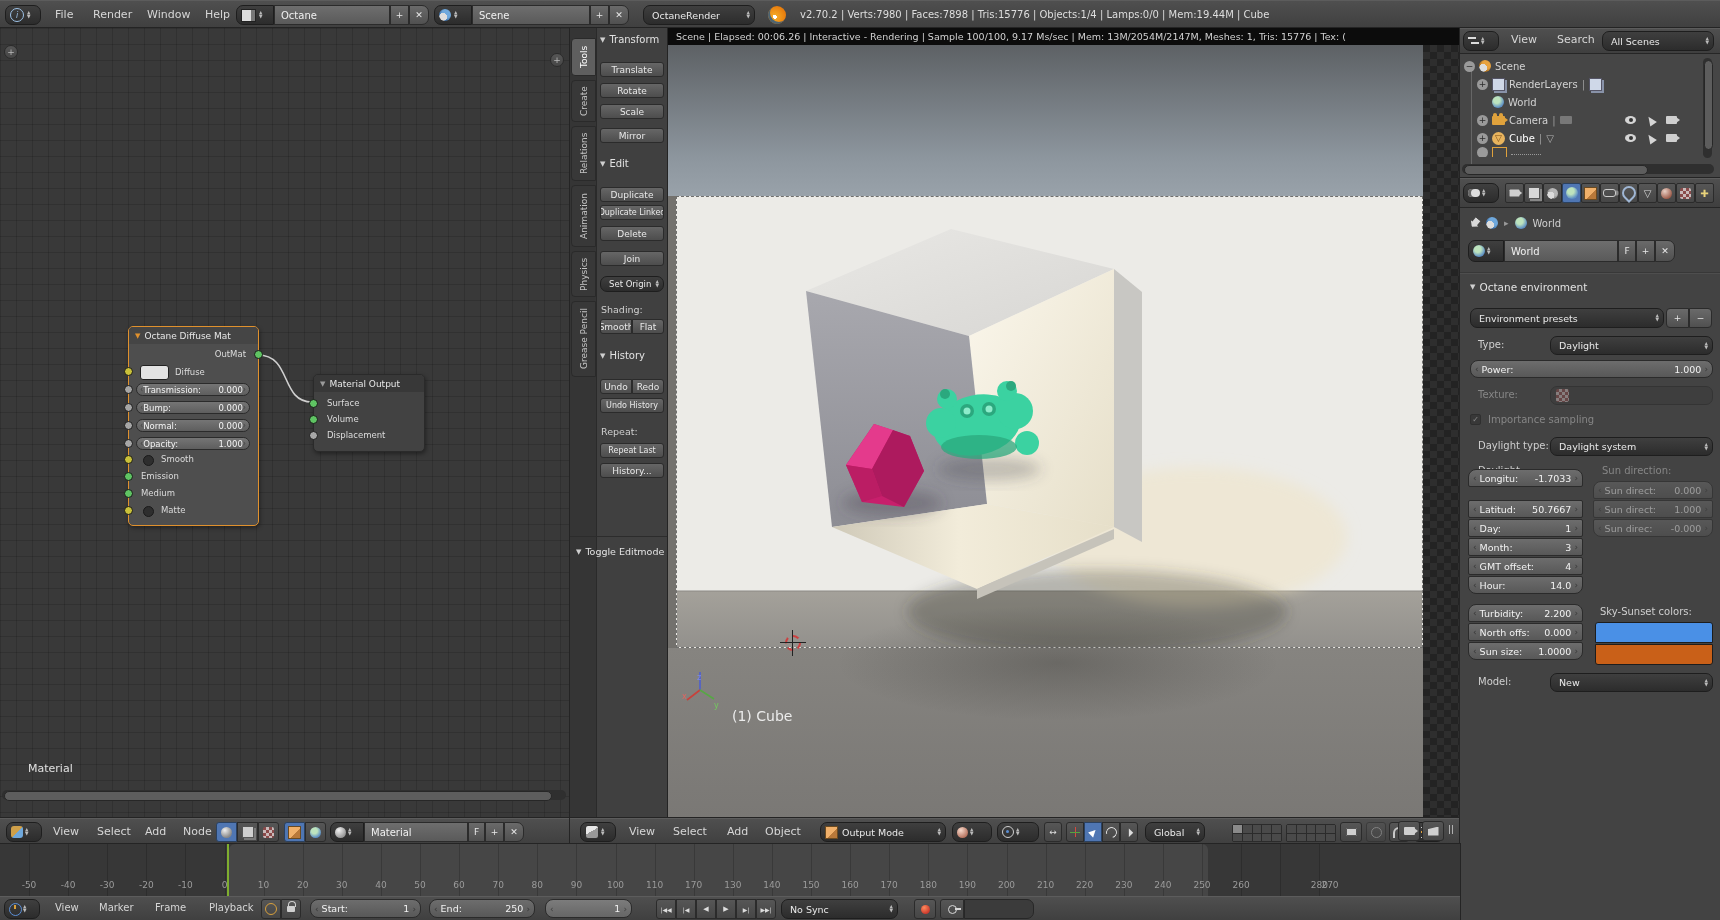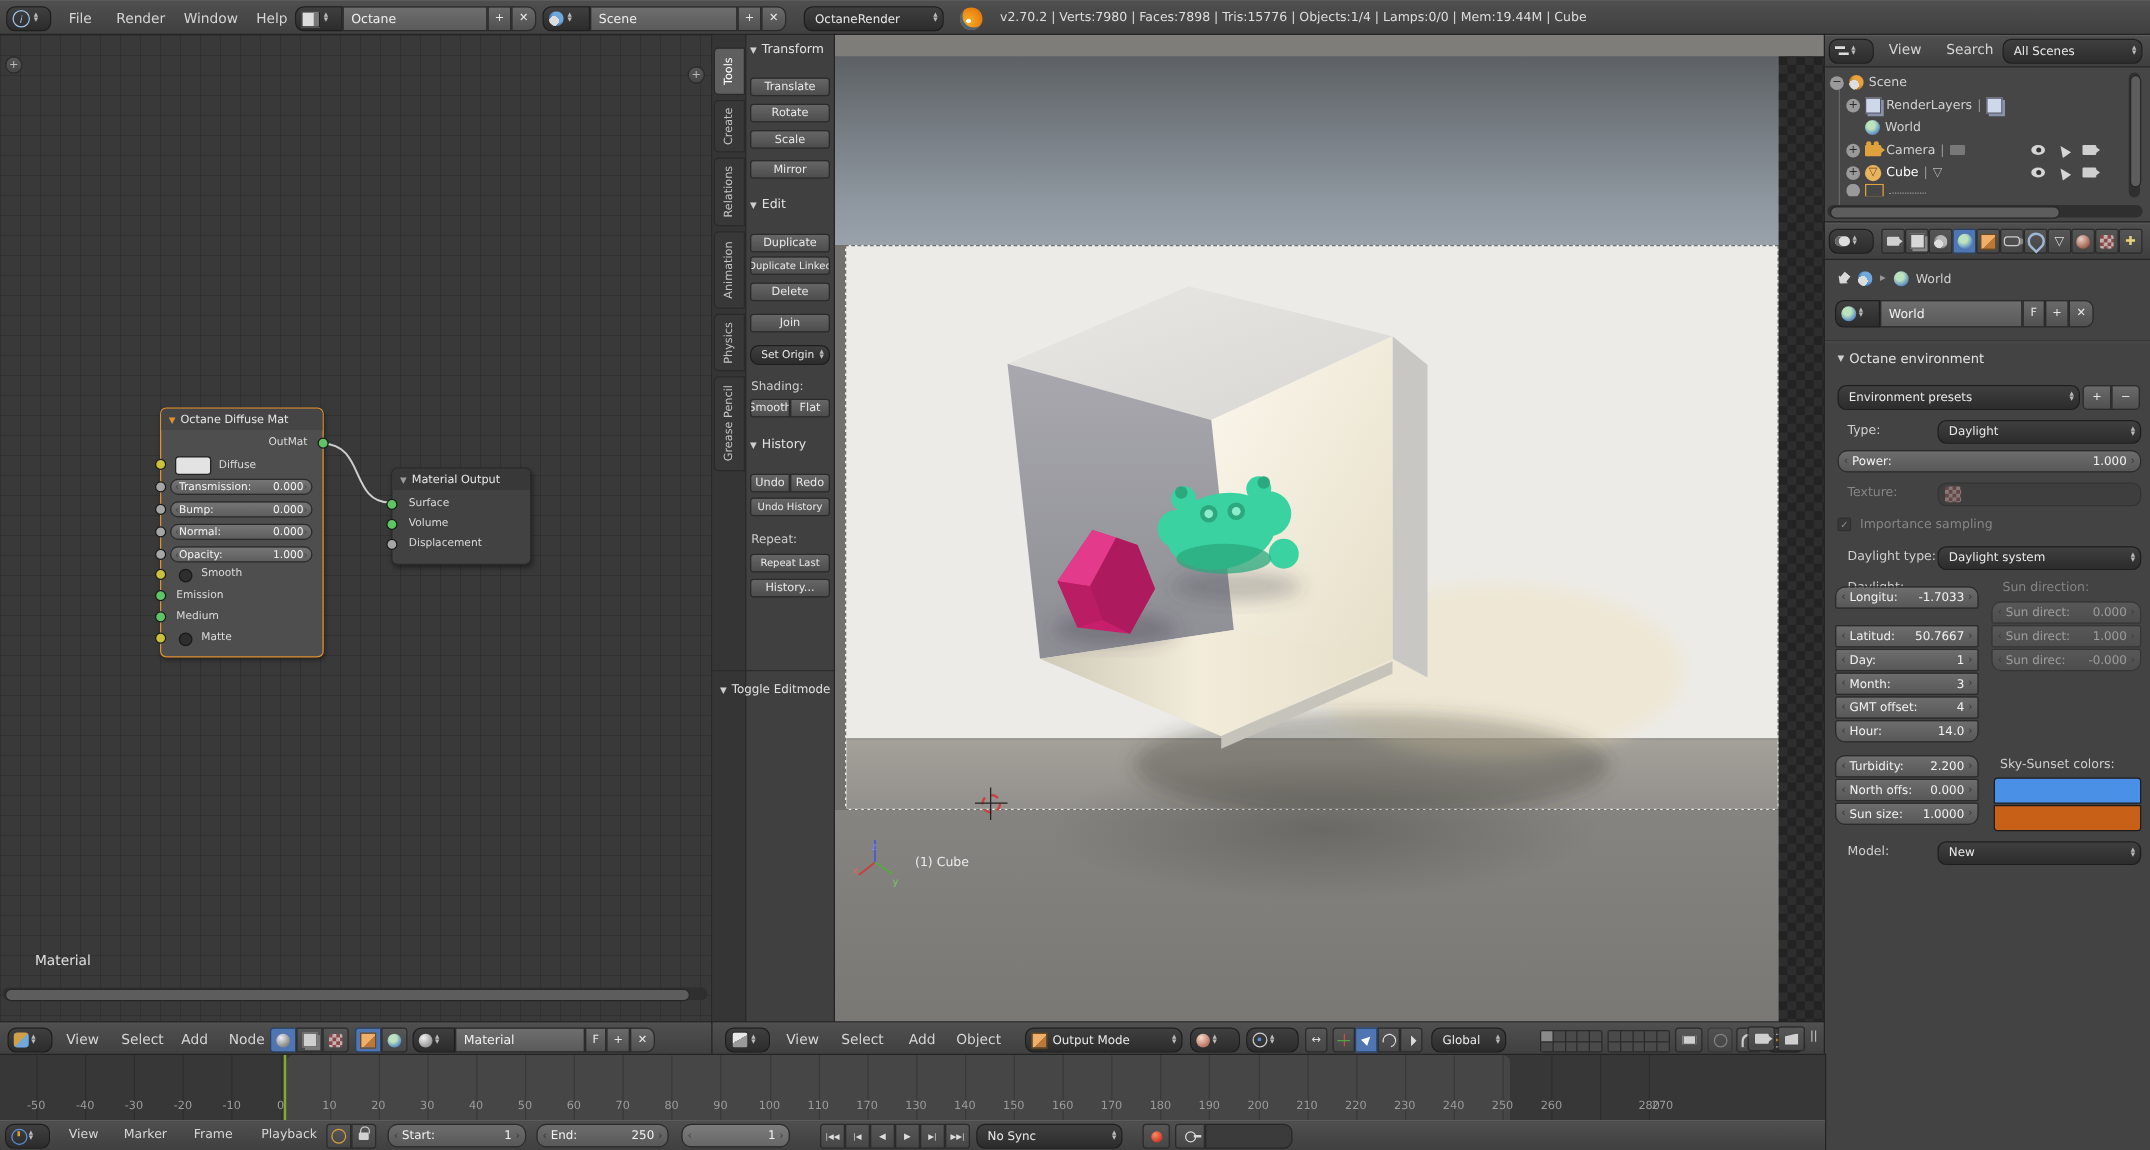--- a/index.html
+++ b/index.html
@@ -262,20 +262,23 @@
 
     <div style="position:absolute;left:0;top:508px;width:98px;height:1px;background:#2c2c2c"></div>
     <div class="ph" style="position:absolute;left:6px;top:518px">
         <span class="tri">▼</span>
         <span style="font-size:9.5px">Toggle Editmode</span>
       </div>
   </div>
 
   <div class="region" style="left:668px;top:28px;width:792px;height:790px;background:#7f7d79">
 
+    <div style="position:absolute;left:0;top:0;width:792px;height:17px;background:#0c0c0c;display:flex;align-items:center">
+      <span style="font-size:9.5px;color:#d2d2d2;padding-left:8px;white-space:nowrap;overflow:hidden">Scene | Elapsed: 00:06.26 | Interactive - Rendering | Sample 100/100, 9.17 Ms/sec | Mem: 13M/2054M/2147M, Meshes: 1, Tris: 15776 | Tex: (</span>
+    </div>
 
     <div style="position:absolute;left:0;top:17px;width:755px;height:151px;background:linear-gradient(#5d6165,#8d969e 75%,#99a2aa)"></div>
 
     <div style="position:absolute;left:0;top:168px;width:8px;height:622px;background:#73716d"></div>
 
     <div style="position:absolute;left:0;top:620px;width:755px;height:170px;background:linear-gradient(#868480,#7a7875)"></div>
 
     <div style="position:absolute;left:8px;top:168px;width:747px;height:452px;background:#ecebe7;border:1px dashed rgba(10,10,10,.55);box-sizing:border-box;overflow:hidden">
       <svg width="747" height="452" viewBox="0 0 747 452">
         <defs>
@@ -354,21 +357,21 @@
     <div class="cursor3d" style="left:117px;top:607px"></div>
 
     <svg width="40" height="42" style="position:absolute;left:12px;top:640px">
       <line x1="20" y1="22" x2="20" y2="4" stroke="#4d5fd0" stroke-width="1.6"></line>
       <line x1="20" y1="22" x2="7" y2="32" stroke="#c8413b" stroke-width="1.6"></line>
       <line x1="20" y1="22" x2="34" y2="31" stroke="#56a844" stroke-width="1.6"></line>
       <text x="17" y="12" font-size="8" fill="#7b88e8">z</text>
       <text x="2" y="31" font-size="8" fill="#e06560">x</text>
       <text x="34" y="40" font-size="8" fill="#74c95e">y</text>
     </svg>
-    <span style="position:absolute;left:64px;top:657px;font-size:10px;color:#ececec">(1) Cube</span>
+    <span style="position:absolute;left:64px;top:680px;font-size:14px;color:#ececec">(1) Cube</span>
   </div>
 
   <div class="region hdrbar" style="left:570px;top:818px;width:890px;height:26px">
     <div class="dd" style="position:absolute;left:10px;top:3px;width:36px;height:20px">
       <span style="width:12px;height:12px;background:linear-gradient(150deg,#e8e8e8 45%,#9a9a9a 45%);border-radius:3px;display:inline-block;border:1px solid #333"></span>
       <span class="updn" style="margin-left:2px"></span>
     </div>
     <span class="mi" style="position:absolute;left:50px;top:6px">View</span>
     <span class="mi" style="position:absolute;left:94px;top:6px">Select</span>
     <span class="mi" style="position:absolute;left:148px;top:6px">Add</span>

